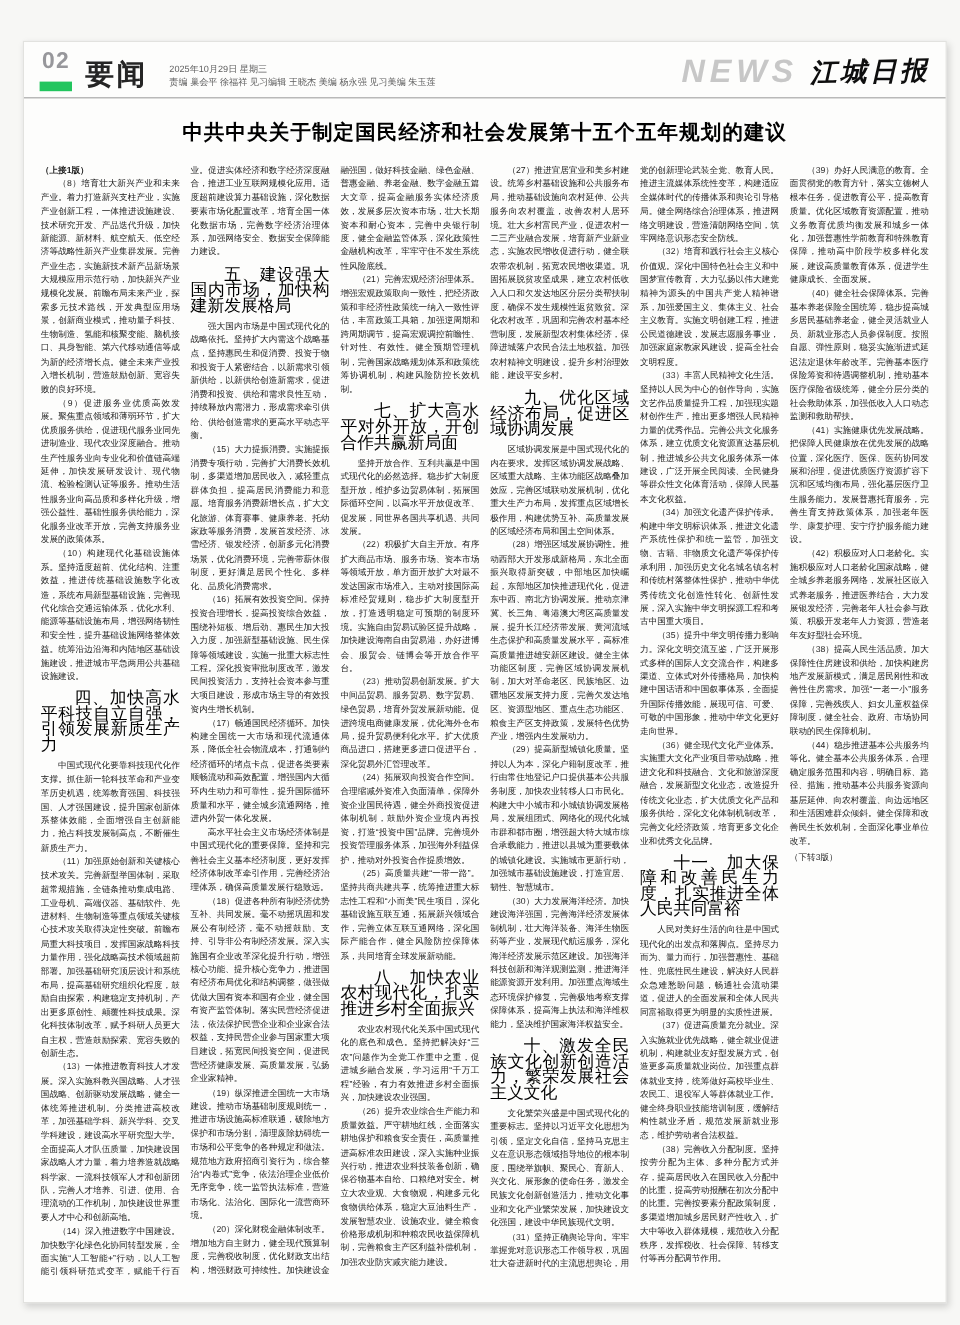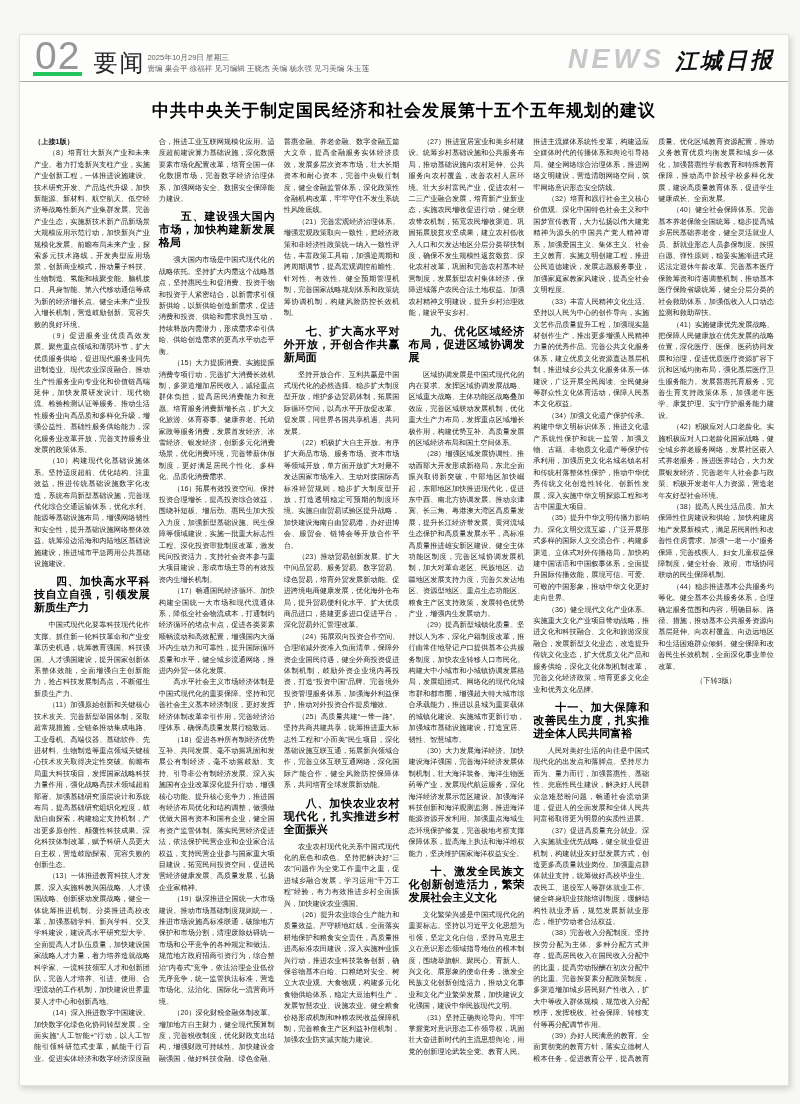--- a/index.html
+++ b/index.html
@@ -7,45 +7,45 @@
     --rule:#a8a8a8; --masthead_gray:#c7c7c7; --pageno_gray:#97979b;
   }
   *{margin:0;padding:0;box-sizing:border-box;}
   html,body{width:800px;height:1104px;overflow:hidden;background:var(--canvas_bg);
     font-family:"Liberation Sans","DejaVu Sans",sans-serif;}
   .sheet{position:absolute;left:19px;top:34px;width:770px;height:1052px;
     background:var(--page_bg);border:1px solid #e2e2df;
     box-shadow:2px 3px 6px rgba(0,0,0,.16);}
   
   .hdr{display:flex;align-items:flex-end;padding:7px 13px 5px 13px;height:46px;}
-  .pageno{font-size:39px;line-height:30px;color:var(--pageno_gray);font-weight:400;
-    border-bottom:4px solid #22c55e;padding:0 2px 1px 2px;letter-spacing:1px;}
-  .secname{font-size:24px;line-height:26px;color:#252525;font-weight:400;
+  .pageno{font-size:19px;line-height:30px;color:var(--pageno_gray);font-weight:700;
+    border-bottom:8px solid #22c55e;padding:0 2px 1px 2px;letter-spacing:1px;}
+  .secname{font-size:24px;line-height:26px;color:#252525;font-weight:700;
     margin-left:11px;letter-spacing:2px;}
-  .meta{margin-left:2px;font-size:7.6px;line-height:10.5px;color:var(--muted);
+  .meta{margin-left:18px;font-size:7.6px;line-height:10.5px;color:var(--muted);
     padding-bottom:2px;white-space:nowrap;}
   .mast{margin-left:auto;display:flex;align-items:center;padding-bottom:3px;}
   .mast .news{font-style:italic;font-weight:bold;font-size:27px;line-height:27px;
     color:var(--masthead_gray);letter-spacing:4px;margin-right:10px;}
   .mast .paper{font-family:"DejaVu Serif","Liberation Serif",serif;font-weight:bold;
     font-style:italic;font-size:22px;line-height:24px;color:#0e0e0e;
     letter-spacing:3px;transform:rotate(-1.2deg);}
   .hdr-rule{height:1px;background:var(--rule);margin:0 0px;}
   
   .headline{margin:13px 26px 9px 26px;text-align:center;font-size:17px;
     font-weight:bold;color:#000;letter-spacing:1px;line-height:32px;
     font-family:"Liberation Sans","DejaVu Sans",sans-serif;}
   
   .columns{margin:4px 14px 0 14px;height:930px;overflow:hidden;
     column-count:6;column-gap:9px;column-fill:auto;
     text-align:justify;font-size:7.2px;line-height:11.4px;color:var(--text);}
   .columns p{text-indent:2em;margin:0;}
   .columns p.cont{text-indent:0;font-weight:bold;}
-  .columns p.turn{text-align:center;text-indent:0;margin-top:3px;}
-  .columns h3{font-size:11px;line-height:13px;font-weight:bold;color:#000;
+  .columns p.turn{text-align:left;text-indent:0;margin-top:3px;}
+  .columns h3{font-size:14px;line-height:13px;font-weight:normal;color:#000;
     margin:6px 0 5px 0;text-indent:2em;}
 </style>
 </head>
 <body>
 
 <div class="sheet">
   <header class="hdr">
     <span class="pageno">02</span>
     <span class="secname">要闻</span>
     <div class="meta">

